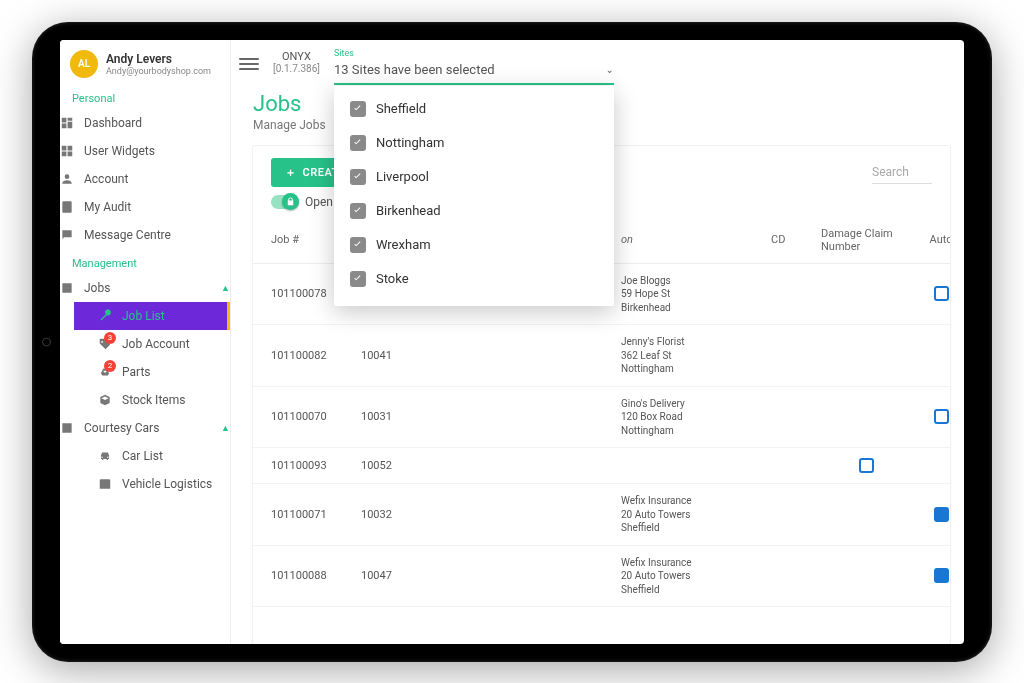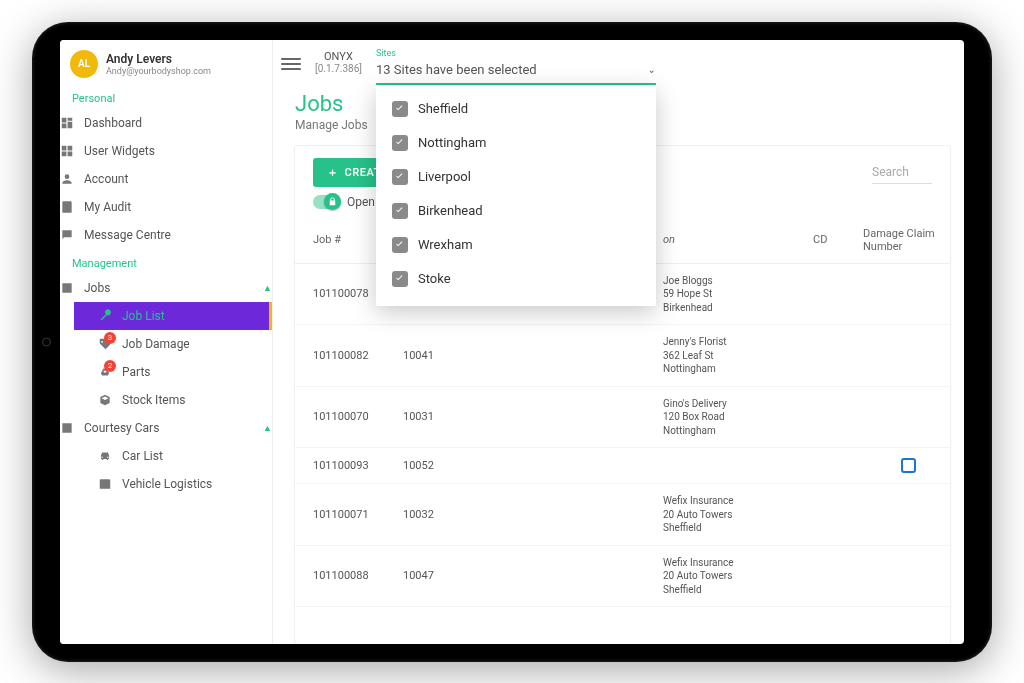--- a/index.html
+++ b/index.html
@@ -1,21 +1,21 @@
 <!DOCTYPE html>
 <html><head>
 <meta charset="utf-8">
 <style>
   * { box-sizing: border-box; margin: 0; padding: 0; font-family: -apple-system, BlinkMacSystemFont, "Segoe UI", Roboto, Arial, sans-serif; }
   body { background: transparent; display: flex; align-items: center; justify-content: center; height: 683px; width: 1024px; }
   .tablet { width: 960px; height: 640px; background: #000; border-radius: 36px; padding: 18px 28px; position: relative; box-shadow: 0 8px 40px rgba(0,0,0,.35), inset 0 0 4px rgba(255,255,255,.2); }
   .homebtn { position:absolute; left:10px; top:50%; transform:translateY(-50%); width:9px; height:9px; border:1px solid #3a3a3a; border-radius:50%; }
   .screen { width: 100%; height: 100%; background: #fff; border-radius: 4px; overflow: hidden; display: flex; position: relative; }
   
-  .sidebar { width: 213px; border-right: 1px solid #eee; display: flex; flex-direction: column; font-size: 12px; color:#555; background:#fff; }
+  .sidebar { width: 171px; border-right: 1px solid #eee; display: flex; flex-direction: column; font-size: 12px; color:#555; background:#fff; }
   .user { display:flex; align-items:center; gap:8px; padding:10px 10px 6px 10px; }
   .avatar { width:28px; height:28px; border-radius:50%; background:#f2b90d; color:#fff; font-size:10px; font-weight:600; display:flex; align-items:center; justify-content:center; }
   .uname { font-weight:600; color:#333; font-size:12px; }
   .uemail { font-size:9px; color:#888; }
   .section { font-size:11px; color:#27c28a; padding:8px 12px 4px; }
   .navitem { display:flex; align-items:center; gap:10px; padding:7px 0; cursor:pointer; position:relative; color:#555; }
   .navitem.expandable .chev { margin-left:auto; font-size:9px; color:#27c28a; }
   .navitem .ic { width:14px; height:14px; display:flex; align-items:center; justify-content:center; color:#777; }
   .navitem .ic svg { width:14px; height:14px; fill:#777; }
   .sub { padding-left: 14px; }
@@ -134,21 +134,21 @@
               </svg>
             </span>
           <span>Job List</span>
         </div>
         <div class="navitem">
           <span class="ic">
               <svg viewBox="0 0 24 24">
                 <path d="M3 3h8l10 10-8 8L3 11zM7 7a1.5 1.5 0 100 3 1.5 1.5 0 000-3z"></path>
               </svg>
             </span>
-          <span>Job Damage</span>
+          <span>Job Account</span>
           <span class="badge">3</span>
         </div>
         <div class="navitem">
           <span class="ic">
               <svg viewBox="0 0 24 24">
                 <path d="M5 14l4-8h6l4 8-2 4H7zM9 10l1.5 3h3L15 10z"></path>
               </svg>
             </span>
           <span>Parts</span>
           <span class="badge">2</span>

